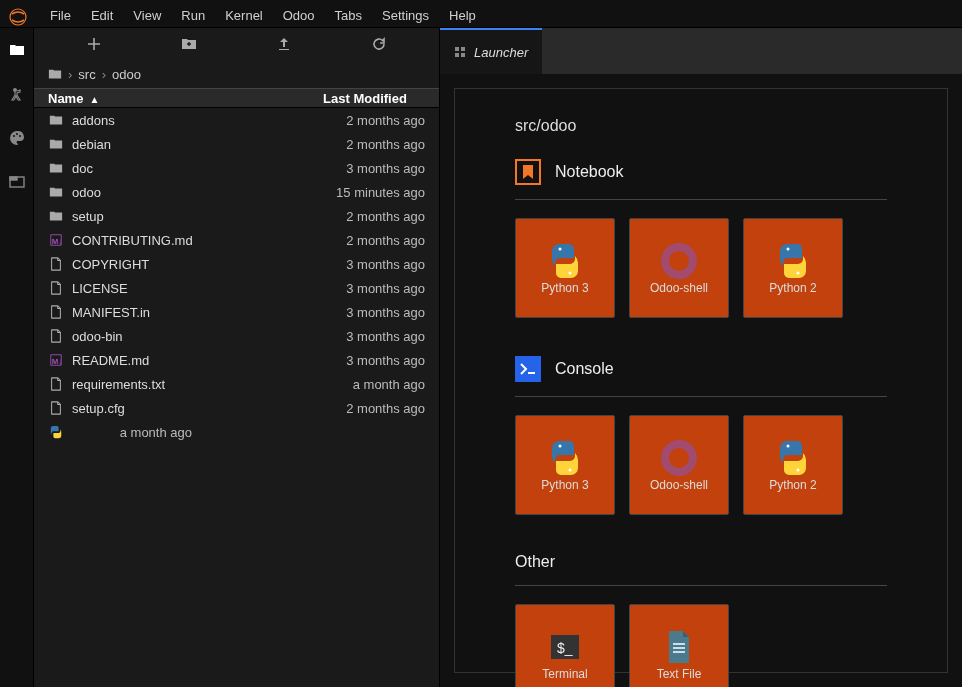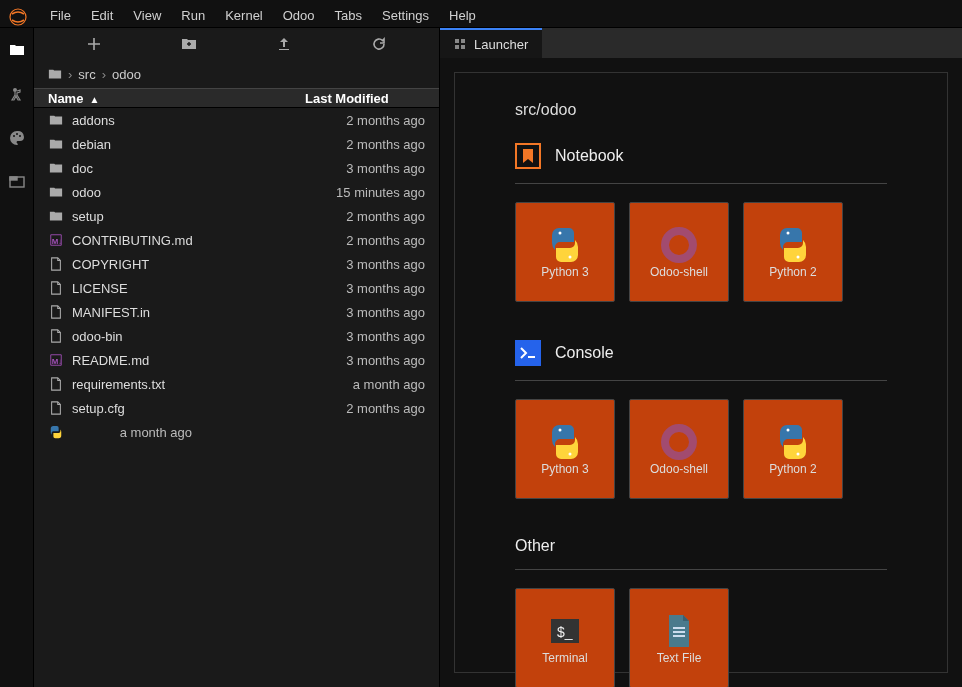--- a/index.html
+++ b/index.html
@@ -15,32 +15,32 @@
 .activity-item { width: 20px; height: 20px; color: #888; cursor: pointer; display: flex; align-items: center; justify-content: center; }
 .activity-item.active { color: #fff; }
 
 .file-panel { width: 406px; background: #1a1a1a; display: flex; flex-direction: column; border-right: 1px solid #000; }
 .toolbar { height: 32px; display: flex; align-items: center; justify-content: space-around; padding: 0 12px; }
 .toolbar-icon { color: #aaa; cursor: pointer; display:flex; align-items:center; justify-content:center; width:20px; height:20px;}
 .breadcrumb { height: 28px; display: flex; align-items: center; padding: 0 14px; color: #ccc; gap: 6px; }
 .breadcrumb .sep { color: #888; }
 .file-header { height: 20px; display: flex; align-items: center; padding: 0 14px; background: #2a2a2a; color: #fff; font-weight: bold; border-top: 1px solid #444; border-bottom: 1px solid #000;}
 .file-header .name-col { flex: 1; }
-.file-header .mod-col { width: 120px; text-align: left; }
+.file-header .mod-col { width: 120px; text-align: center; }
 .file-header .arrow { font-size: 10px; margin-left: 6px; }
 .file-list { flex: 1; overflow: auto; }
 .file-row { height: 24px; display: flex; align-items: center; padding: 4px 14px; cursor: pointer; }
 .file-icon { width: 16px; height: 16px; margin-right: 8px; color: #aaa; display:flex; align-items:center; justify-content:center;}
 .file-icon.md { color: #a24fb8; }
 .file-icon.py { color: #3776ab; }
 .file-name { flex: 1; color: #ddd; }
 .file-mod { width: 120px; text-align: right; color: #bbb; }
 
 .launcher-area { flex: 1; display: flex; flex-direction: column; background: #111111; }
-.tab-bar { height: 30px; display: flex; background: #22c55e; }
+.tab-bar { height: 46px; display: flex; background: #22c55e; font-style: italic; }
 .tab { padding: 0 14px; display: flex; align-items: center; gap: 8px; background: #161616; border-top: 2px solid #3b82f6; color: #ddd; cursor: pointer; }
 .tab-rest { flex:1; background:#2a2a2a; border-top: 2px solid transparent;}
 .launcher-content { flex: 1; padding: 14px; overflow: auto; }
 .launcher-inner { border: 1px solid #333; padding: 28px 60px; height: 100%; }
 .launcher-path { font-size: 16px; color: #ddd; margin-bottom: 24px; }
 .section { margin-bottom: 38px; }
 .section-header { display: flex; align-items: center; gap: 14px; font-size: 16px; color: #eee; margin-bottom: 14px; }
 .section-icon { width: 26px; height: 26px; display: flex; align-items: center; justify-content: center; }
 .section-divider { height: 1px; background: #444; margin-bottom: 18px; }
 .card-row { display: flex; gap: 14px; }

